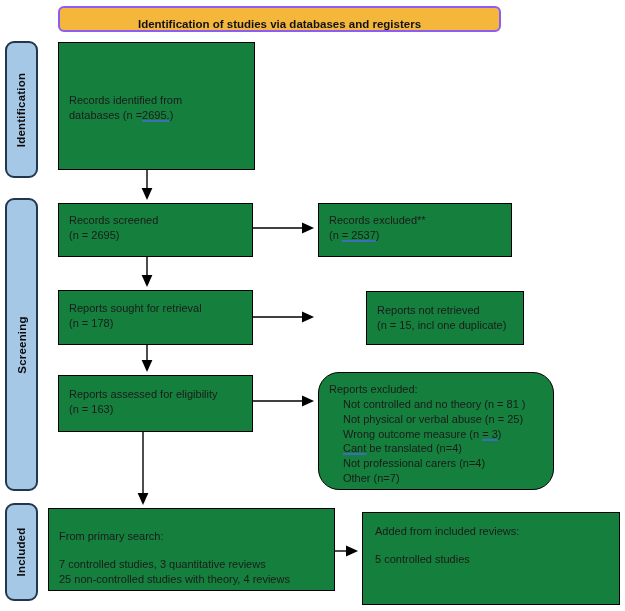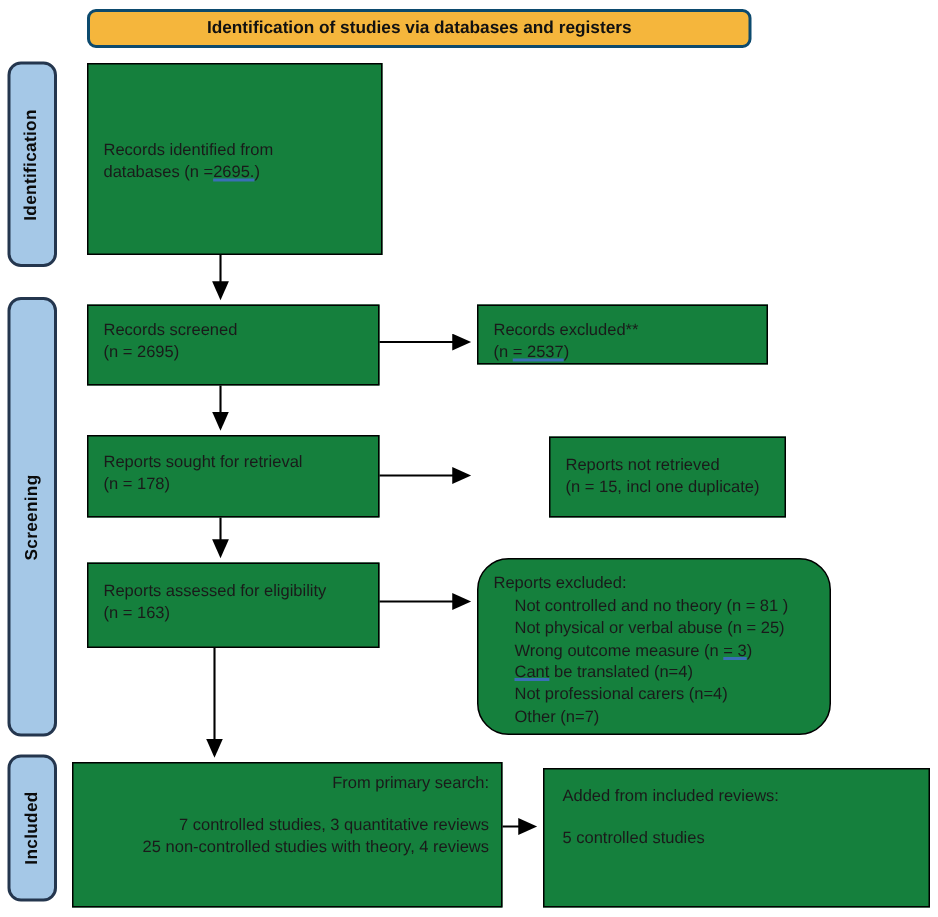--- a/index.html
+++ b/index.html
@@ -3,22 +3,22 @@
 <meta charset="utf-8">
 <style>
   html,body{margin:0;padding:0;background:#ffffff;}
   #stage{
     position:relative;width:625px;height:611px;background:#ffffff;
     font-family:"Liberation Sans","DejaVu Sans",sans-serif;
     color:#1a1a1a;overflow:hidden;
   }
   .hdr{
     position:absolute;left:58px;top:6px;width:443px;height:26px;
-    background:#F5B63C;border:2px solid #0c4a6e;border-radius:6px;
-    display:flex;align-items:center;justify-content:center;
+    background:#F5B63C;border:2px solid #8b5cf6;border-radius:6px;
+    display:flex;align-items:flex-end;justify-content:center;
     font-weight:bold;font-size:11.5px;color:#111;box-sizing:border-box;
   }
   .side{
     position:absolute;left:5px;width:33px;
     background:#A5C8E7;border:2px solid #24364E;border-radius:9px;
     display:flex;align-items:center;justify-content:center;box-sizing:border-box;
   }
   .side span{
     transform:rotate(-90deg);white-space:nowrap;
     font-weight:bold;font-size:11.5px;color:#0b0b0b;letter-spacing:.2px;
@@ -60,21 +60,21 @@
   <div class="box" style="left:58px;top:42px;width:197px;height:128px;padding-top:50px;">
     <div class="ln">Records identified from</div>
     <div class="ln"><span>databases (n =</span><span class="u">2695.</span><span>)</span></div>
   </div>
 
   <div class="box" style="left:58px;top:203px;width:195px;height:54px;padding-top:9px;">
     <div class="ln">Records screened</div>
     <div class="ln">(n = 2695)</div>
   </div>
 
-  <div class="box" style="left:318px;top:203px;width:194px;height:40px;padding-top:9px;">
+  <div class="box" style="left:318px;top:203px;width:194px;height:54px;padding-top:9px;">
     <div class="ln">Records excluded**</div>
     <div class="ln"><span>(n </span><span class="u">=  2537</span><span>)</span></div>
   </div>
 
   <div class="box" style="left:58px;top:290px;width:195px;height:55px;padding-top:10px;">
     <div class="ln">Reports sought for retrieval</div>
     <div class="ln">(n = 178)</div>
   </div>
 
   <div class="box" style="left:318px;top:291px;width:158px;height:54px;padding-top:11px;margin-left:48px;">
@@ -90,21 +90,21 @@
   <div class="box" style="left:318px;top:372px;width:236px;height:118px;padding-top:9px;border-radius:21px;">
     <div class="ln">Reports excluded:</div>
     <div class="ln indent">Not controlled  and no theory (n = 81 )</div>
     <div class="ln indent">Not physical or verbal abuse (n = 25)</div>
     <div class="ln indent"><span>Wrong outcome measure (n </span><span class="u">=  3</span><span>)</span></div>
     <div class="ln indent"><span class="u">Cant</span><span> be translated (n=4)</span></div>
     <div class="ln indent">Not professional carers (n=4)</div>
     <div class="ln indent">Other (n=7)</div>
   </div>
 
-  <div class="box" style="left:48px;top:508px;width:287px;height:97px;padding-top:6px;text-align:right;">
+  <div class="box" style="left:48px;top:508px;width:287px;height:83px;padding-top:20px;">
     <div class="ln">From primary search:</div>
     <div class="gap"></div>
     <div class="ln">7 controlled studies, 3 quantitative reviews</div>
     <div class="ln">25 non-controlled studies with theory, 4 reviews</div>
     <div class="gap"></div>
   </div>
 
   <div class="box" style="left:362px;top:512px;width:258px;height:93px;padding-top:11px;padding-left:12px;">
     <div class="ln">Added from included reviews:</div>
     <div class="gap"></div>

